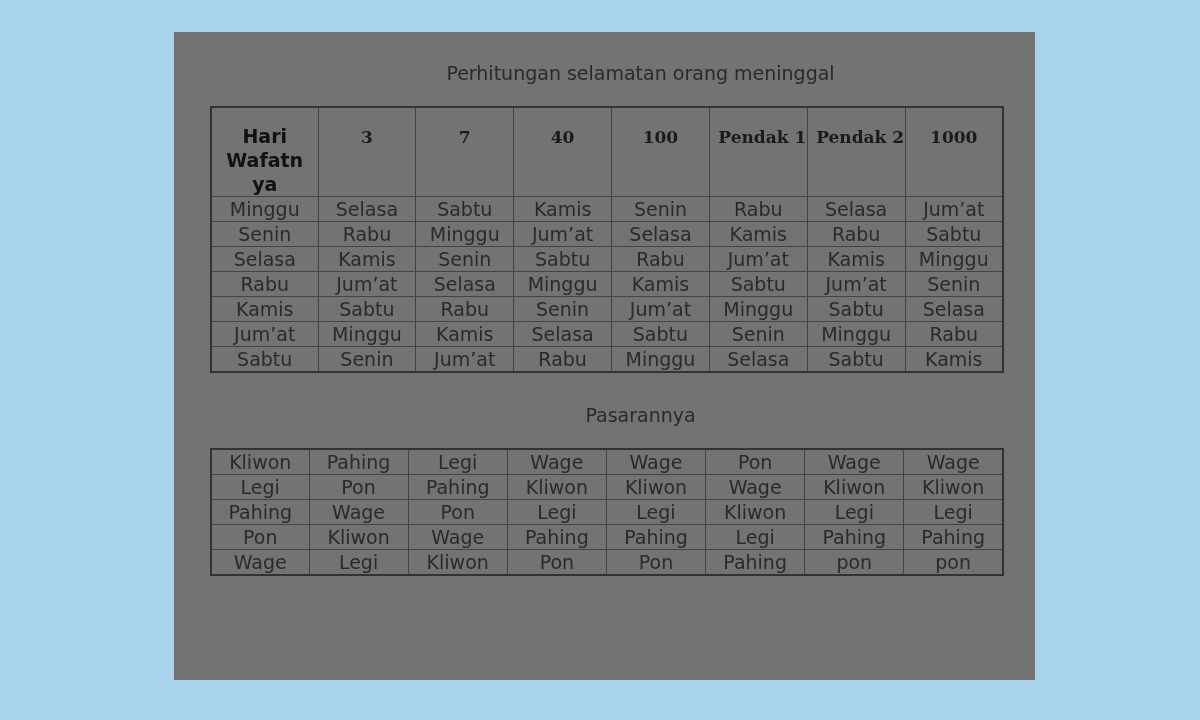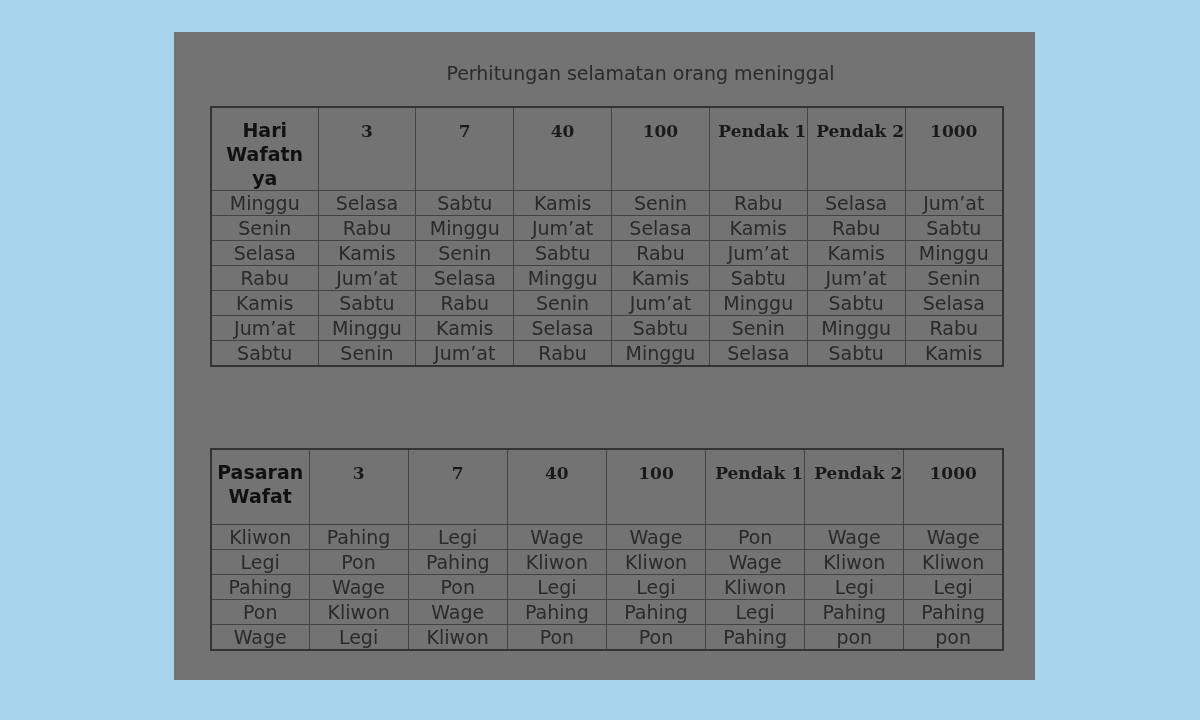--- a/index.html
+++ b/index.html
@@ -46,21 +46,21 @@
       color: #2a2a2a;
       white-space: nowrap;
       overflow: hidden;
     }
     table.grid th {
       vertical-align: top;
       font-family: "DejaVu Serif", serif;
       font-weight: bold;
       font-size: 17px;
       line-height: 26px;
-      padding-top: 10px;
+      padding-top: 16px;
       color: #1a1a1a;
     }
     table.grid th.first {
       font-family: "DejaVu Sans", sans-serif;
       font-size: 19px;
       line-height: 24px;
       white-space: normal;
       color: #111;
     }
     table.grid th.left {
@@ -166,43 +166,34 @@
       <td>Jum’at</td>
       <td>Rabu</td>
       <td>Minggu</td>
       <td>Selasa</td>
       <td>Sabtu</td>
       <td>Kamis</td>
     </tr>
   </tbody>
     </table>
 
+  <div class="title t2">Pasarannya</div>
 
   <table class="grid tb2">
     <colgroup>
         <col class="c0">
         <col>
         <col>
         <col>
         <col>
         <col>
         <col>
         <col>
       </colgroup>
     <tbody>
-        <tr class="head">
-      <th class="first">Pasaran Wafat</th>
-      <th>3</th>
-      <th>7</th>
-      <th>40</th>
-      <th>100</th>
-      <th class="left">Pendak 1</th>
-      <th class="left">Pendak 2</th>
-      <th>1000</th>
-    </tr>
     <tr>
       <td>Kliwon</td>
       <td>Pahing</td>
       <td>Legi</td>
       <td>Wage</td>
       <td>Wage</td>
       <td>Pon</td>
       <td>Wage</td>
       <td>Wage</td>
     </tr>

